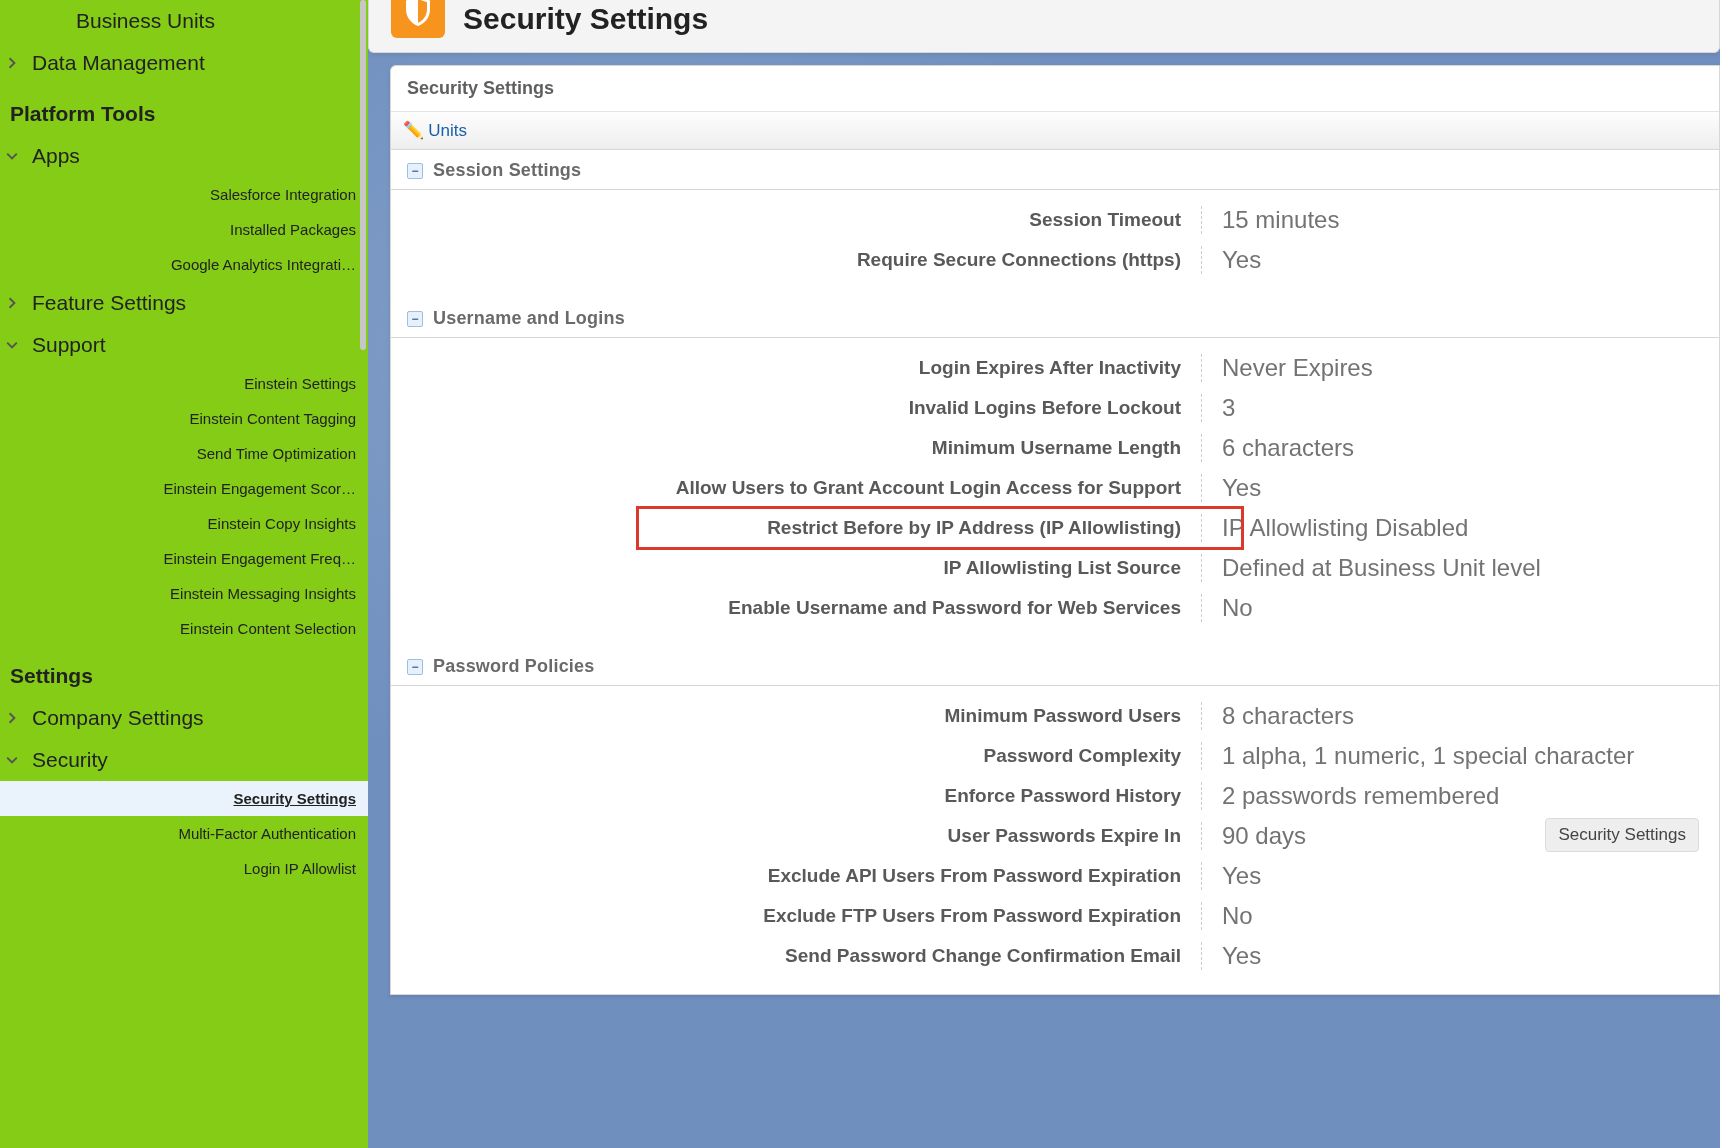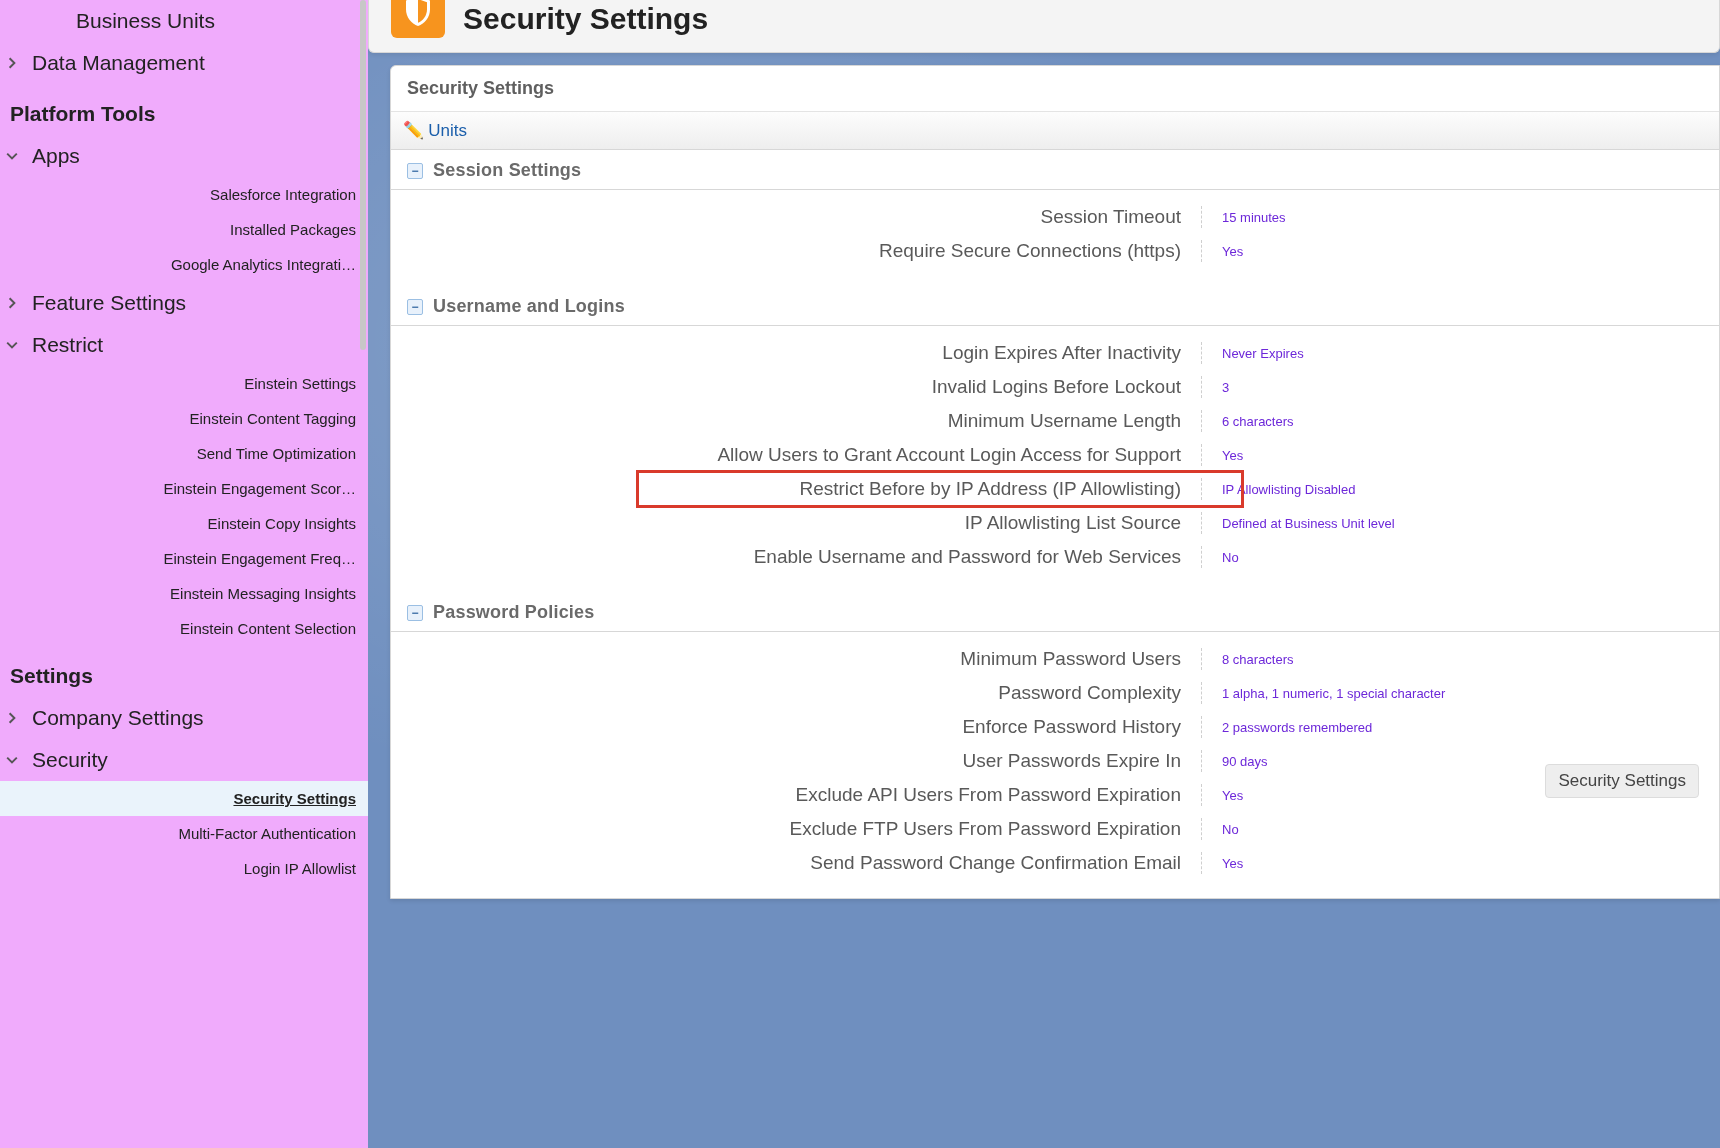--- a/index.html
+++ b/index.html
@@ -7,21 +7,21 @@
     font-family: -apple-system, BlinkMacSystemFont, "Segoe UI", Helvetica, Arial, sans-serif;
     font-size: 16px;
     color: #222;
     background: #fff;
     overflow: hidden;
   }
   .container { display: flex; width: 1720px; height: 1148px; }
   
   .sidebar {
     width: 368px;
-    background: #f0abfc;
+    background: #84cc16;
     overflow-y: auto;
     padding: 0 0 20px 0;
     position: relative;
   }
   .sidebar::-webkit-scrollbar { width: 10px; }
   .sidebar-scroll-indicator {
     position: absolute;
     right: 2px; top: 0; width: 6px; height: 350px;
     background: #c7c7c7; border-radius: 3px;
   }
@@ -127,35 +127,35 @@
     border-radius: 2px;
     margin-right: 10px;
     display: inline-flex; align-items: center; justify-content: center;
     color: #3b6ea5; font-size: 12px; font-weight: 700;
   }
   .kv-block { padding: 10px 0 18px 0; position: relative; }
   .kv-row { display: flex; align-items: center; padding: 6px 0; }
   .kv-label {
     width: 810px;
     text-align: right;
-    font-weight: 400;
+    font-weight: 700;
     color: #595959;
     font-size: 19px;
     padding-right: 20px;
   }
   .kv-sep {
     width: 1px;
     align-self: stretch;
     border-right: 1px dashed #cfcfcf;
     margin-right: 20px;
   }
   .kv-value {
     flex: 1;
-    color: #6d28d9;
-    font-size: 13px;
+    color: #737373;
+    font-size: 24px;
   }
   .kv-row.highlighted { position: relative; }
   .kv-row.highlighted::before {
     content: "";
     position: absolute;
     left: 245px; right: 475px;
     top: -2px; bottom: -2px;
     border: 3px solid #d93a2b;
     pointer-events: none;
   }
@@ -214,21 +214,21 @@
           </svg>
         </span>
         <span class="lbl">Feature Settings</span>
       </div>
       <div class="nav-item">
         <span class="chev">
           <svg width="12" height="12" viewBox="0 0 10 10">
             <path d="M1 3 L5 7 L9 3" stroke="#555" stroke-width="1.6" fill="none"></path>
           </svg>
         </span>
-        <span class="lbl">Restrict</span>
+        <span class="lbl">Support</span>
       </div>
       <div class="nav-sub">
         <span class="lbl">Einstein Settings</span>
       </div>
       <div class="nav-sub">
         <span class="lbl">Einstein Content Tagging</span>
       </div>
       <div class="nav-sub">
         <span class="lbl">Send Time Optimization</span>
       </div>

